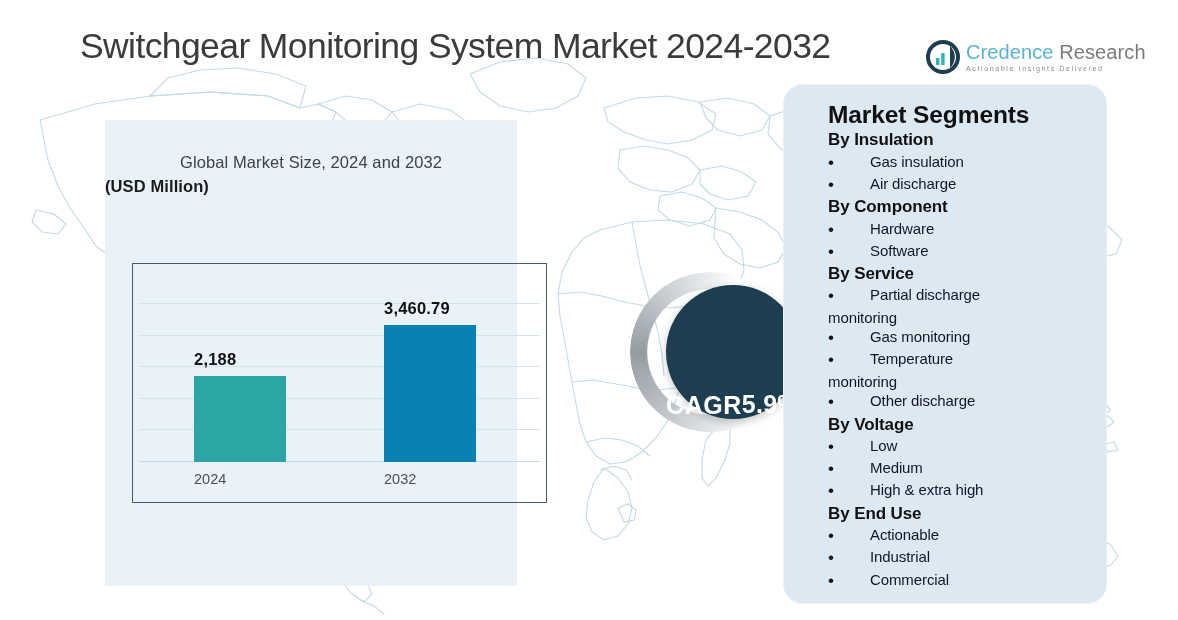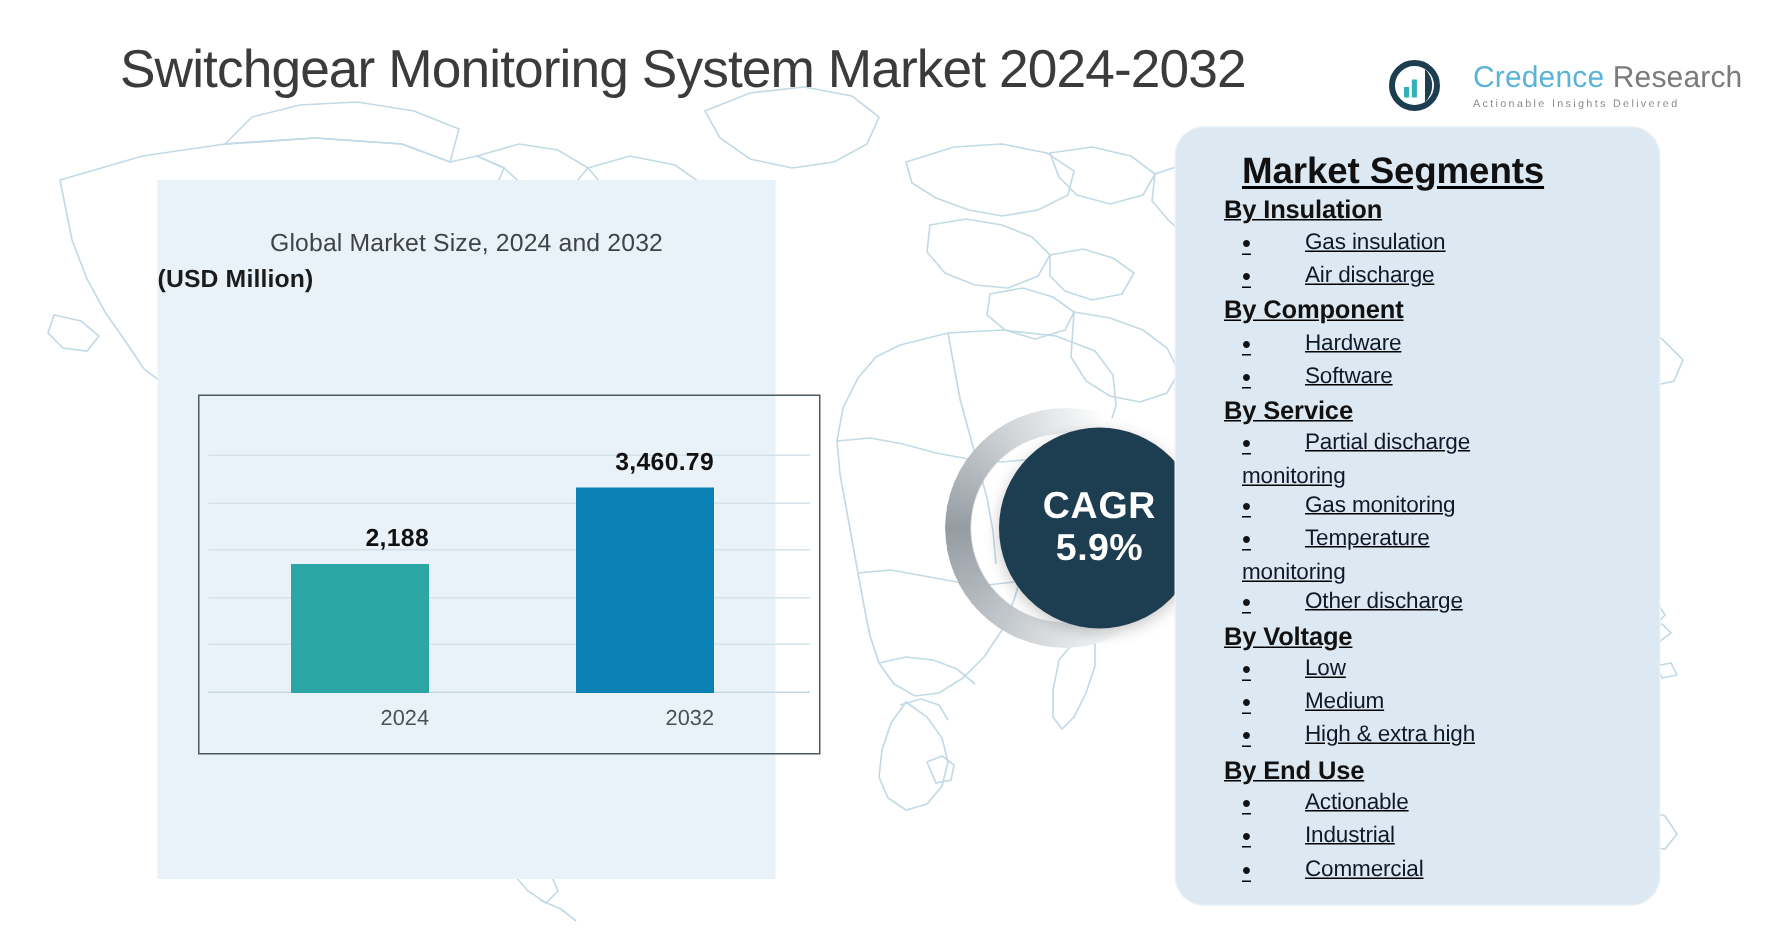--- a/index.html
+++ b/index.html
@@ -51,21 +51,20 @@
     white-space: nowrap;
   }
   
   #brand {
     position: absolute;
     left: 926px;
     top: 38px;
     height: 38px;
     display: flex;
     align-items: center;
-    gap: 16px;
   }
   #brand-mark {
     width: 34px;
     height: 34px;
     flex: 0 0 34px;
     position: relative;
   }
   #brand-mark svg { display: block; }
   #brand-text {
     margin-left: 6px;
@@ -138,21 +137,21 @@
   }
   #plot-inner {
     position: absolute;
     left: 0; top: 0; right: 0; bottom: 0;
   }
   .bar-group {
     position: absolute;
     bottom: 40px;
     display: flex;
     flex-direction: column;
-    align-items: flex-end;
+    align-items: flex-start;
   }
   .bar-value {
     font-size: 16.5px;
     font-weight: bold;
     color: #111111;
     margin-bottom: 7px;
     letter-spacing: 0.2px;
     white-space: nowrap;
   }
   .bar-rect { width: 92px; }
@@ -195,22 +194,22 @@
   }
   #cagr-circle {
     position: absolute;
     left: 36px;
     top: 13px;
     width: 134px;
     height: 134px;
     border-radius: 50%;
     background: #1d3e50;
     display: flex;
-    flex-direction: column;
-    align-items: center;
+    flex-direction: row;
+    align-items: flex-end;
     justify-content: center;
     color: #ffffff;
     box-shadow: 0 3px 10px rgba(0,0,0,0.22);
   }
   #cagr-label {
     font-size: 25px;
     font-weight: bold;
     letter-spacing: 0.5px;
     line-height: 1.08;
   }
@@ -226,36 +225,35 @@
     position: absolute;
     left: 783px;
     top: 84px;
     width: 324px;
     height: 520px;
     background: #dde9f2;
     border: 1px solid #e9f1f7;
     border-radius: 20px;
     box-sizing: border-box;
     padding: 16px 14px 10px 16px;
-    text-decoration: underline;
   }
   #segments-title {
     font-size: 24.5px;
     font-weight: bold;
     color: #111111;
     letter-spacing: -0.1px;
     line-height: 1.12;
     margin: 0 0 1px 28px;
   }
   .seg-head {
     font-size: 17px;
     font-weight: bold;
     color: #111111;
     line-height: 1.31;
-    margin-left: 16px;
+    margin-left: 28px;
     letter-spacing: -0.1px;
   }
   .seg-item {
     display: flex;
     align-items: flex-start;
     line-height: 1.31;
     margin-left: 28px;
   }
   .seg-bullet {
     flex: 0 0 auto;

